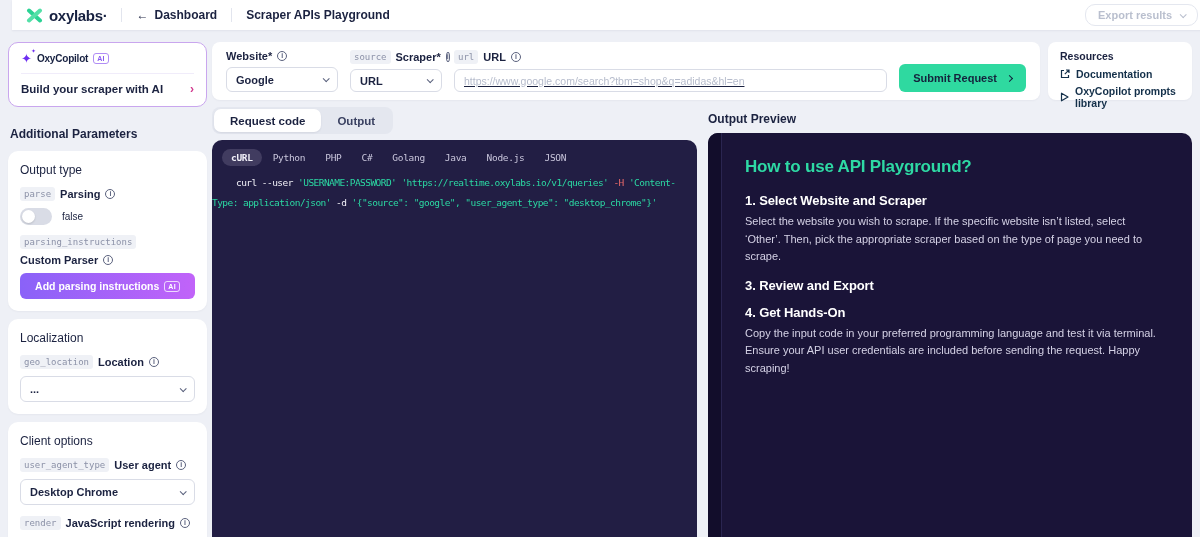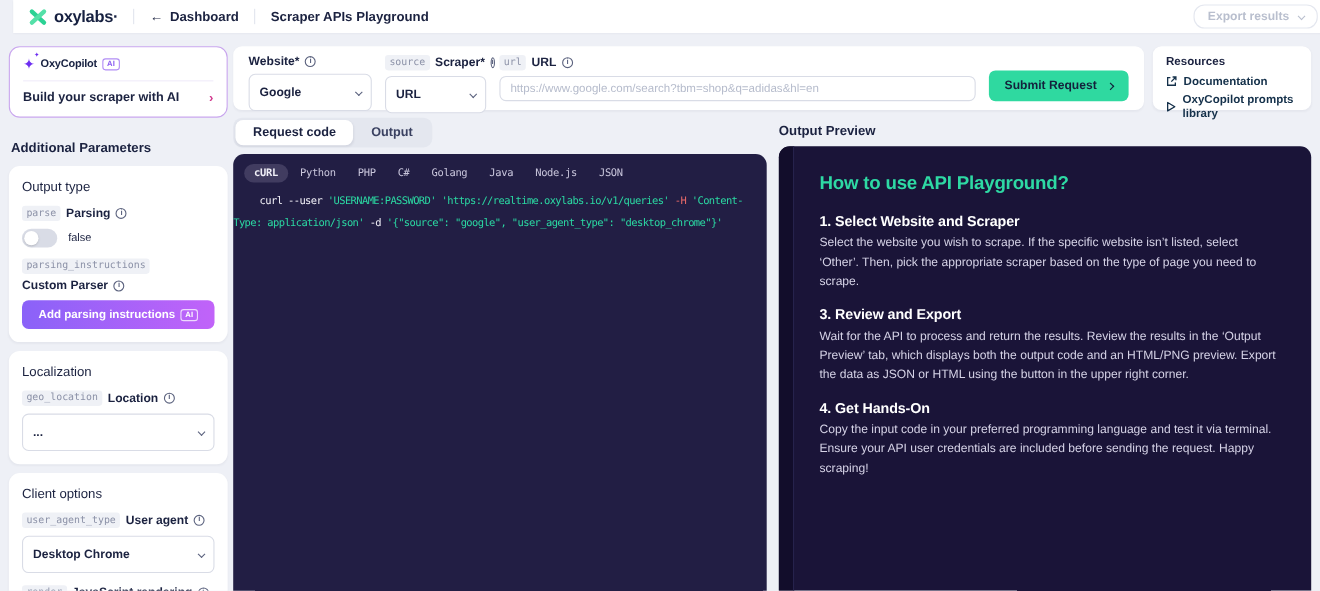--- a/index.html
+++ b/index.html
@@ -34,29 +34,29 @@
   .param-row { display:flex; align-items:center; gap:5px; margin-bottom:7px; flex-wrap:wrap; }
   .param-badge { font-family:"DejaVu Sans Mono", monospace; font-size:9px; color:#8b91a7; background:#eff1f6; border-radius:3px; padding:2px 4px; }
   .param-label { font-size:11px; font-weight:bold; color:#1b2240; }
   .info-icon { width:10px; height:10px; border:1px solid #5b627e; border-radius:50%; font-size:7px; line-height:8px; text-align:center; color:#5b627e; display:inline-block; font-weight:bold; cursor:pointer; }
   .toggle-row { display:flex; align-items:center; gap:10px; margin:4px 0 10px; }
   .toggle { width:32px; height:17px; border-radius:9px; background:#d9dce6; position:relative; cursor:pointer; }
   .toggle::after { content:""; position:absolute; left:2px; top:2px; width:13px; height:13px; border-radius:50%; background:#fff; box-shadow:0 1px 2px rgba(0,0,0,.15); }
   .toggle-val { font-size:10px; color:#1b2240; }
   .grad-btn { width:100%; height:26px; border:none; border-radius:6px; background:linear-gradient(90deg,#8a62f8,#c163f9); color:#fff; font-size:10.5px; font-weight:bold; display:flex; align-items:center; justify-content:center; gap:5px; cursor:pointer; margin-top:2px; font-family:"Liberation Sans", sans-serif; }
   .grad-btn .ai-chip { color:#fff; border-color:rgba(255,255,255,.75); }
-  .select { height:26px; border:1px solid #d9dce6; border-radius:6px; background:#fff; display:flex; align-items:center; justify-content:space-between; padding:16px 9px; font-size:11px; font-weight:bold; color:#1b2240; cursor:pointer; }
+  .select { height:26px; border:1px solid #d9dce6; border-radius:6px; background:#fff; display:flex; align-items:center; justify-content:space-between; padding:4px 9px; font-size:11px; font-weight:bold; color:#1b2240; cursor:pointer; }
   .select .chev { color:#5b627e; }
 
   
   .form-card { position:absolute; left:212px; top:42px; width:828px; height:58px; background:#fff; border-radius:8px; padding:8px 14px; display:flex; gap:12px; box-shadow:0 1px 2px rgba(20,25,60,.04); }
   .fgroup { display:flex; flex-direction:column; gap:5px; }
   .fgroup .lbl-row { display:flex; align-items:center; gap:5px; }
   .fgroup .lbl { font-size:11px; font-weight:bold; }
-  .url-input { flex:1; height:26px; border:1px solid #d9dce6; border-radius:6px; padding:0 9px; font-size:10.5px; color:#1b2240; font-family:"Liberation Sans", sans-serif; }
+  .url-input { flex:1; height:26px; border:1px solid #d9dce6; border-radius:6px; padding:0 9px; font-size:10.5px; color:#1b2240; font-family:"Liberation Sans", sans-serif;text-decoration:underline; }
   .url-input::placeholder { color:#b6bccc; }
   .submit-btn { align-self:flex-end; height:28px; padding:0 14px; background:#2fd9a0; border:none; border-radius:6px; color:#14223c; font-size:11px; font-weight:bold; display:flex; align-items:center; gap:10px; cursor:pointer; font-family:"Liberation Sans", sans-serif; }
 
   
   .res-card { position:absolute; left:1048px; top:42px; width:144px; height:58px; background:#fff; border-radius:8px; padding:8px 12px; box-shadow:0 1px 2px rgba(20,25,60,.04); }
   .res-title { font-size:10.5px; font-weight:bold; margin-bottom:6px; }
   .res-link { display:flex; align-items:center; gap:6px; font-size:10.5px; font-weight:bold; color:#143; color:#14304a; margin-bottom:5px; cursor:pointer; }
   .res-link svg { flex:0 0 auto; }
 
   
@@ -255,20 +255,19 @@
 <section class="out-panel">
   <div class="out-scroll"></div>
   <div class="out-content">
     <h2 class="out-heading">How to use API Playground?</h2>
     <div class="step">
       <div class="step-title">1. Select Website and Scraper</div>
       <div class="step-body">Select the website you wish to scrape. If the specific website isn’t listed, select ‘Other’. Then, pick the appropriate scraper based on the type of page you need to scrape.</div>
     </div>
     <div class="step">
       <div class="step-title">3. Review and Export</div>
-      <div class="step-body">Wait for the API to process and return the results. Review the results in the ‘Output Preview’ tab, which displays both the output code and an HTML/PNG preview. Export the data as JSON or HTML using the button in the upper right corner.</div>
     </div>
     <div class="step">
       <div class="step-title">4. Get Hands-On</div>
       <div class="step-body">Copy the input code in your preferred programming language and test it via terminal. Ensure your API user credentials are included before sending the request. Happy scraping!</div>
     </div>
   </div>
 </section>
 
 </body></html>

